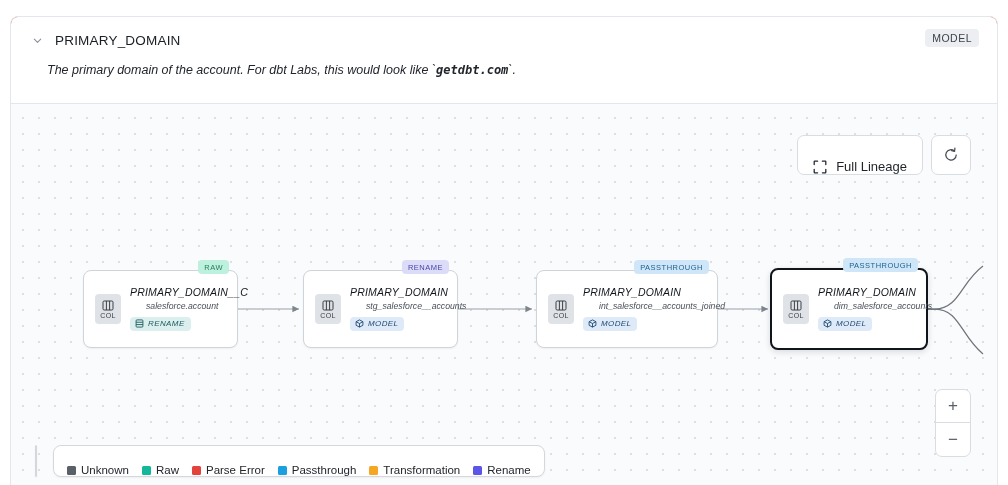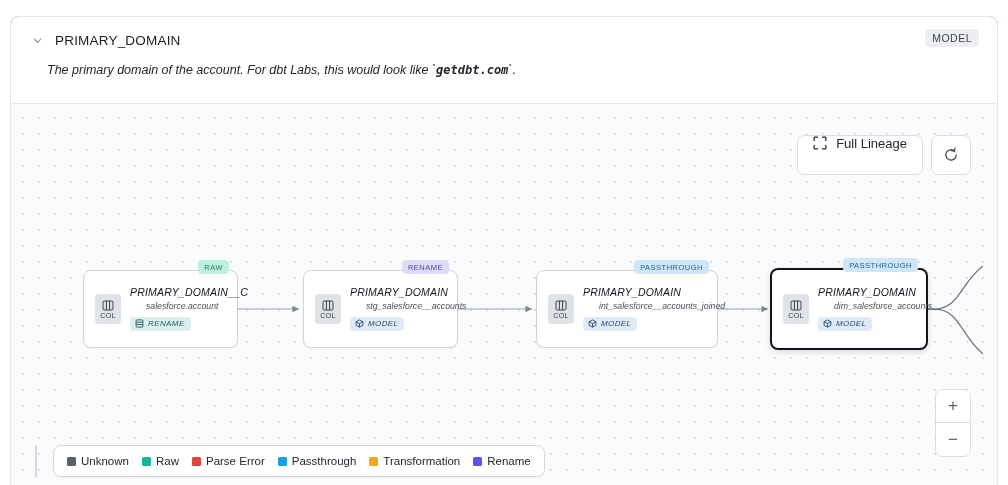--- a/index.html
+++ b/index.html
@@ -74,21 +74,21 @@
     background-size: 16px 16px;
     background-position: 4px 6px;
     overflow: hidden;
   }
   
   .tool-top {
     position: absolute; right: 26px; top: 31px;
     display: flex; gap: 8px; align-items: center;
   }
   .btn-full {
-    display: flex; align-items: flex-start; gap: 9px;
+    display: flex; align-items: flex-end; gap: 9px;
     height: 40px; padding: 0 15px;
     background: #fff; border: 1px solid #d9dde2; border-radius: 7px;
     font-size: 13px; color: #1f242a; cursor: pointer;
   }
   .btn-icon {
     width: 40px; height: 40px;
     display: flex; align-items: center; justify-content: center;
     background: #fff; border: 1px solid #d9dde2; border-radius: 7px;
     cursor: pointer;
   }
@@ -168,21 +168,21 @@
     display: flex; align-items: center; gap: 7px;
     background: #14594f; color: #fff;
     padding: 0 12px; font-size: 12.5px; cursor: pointer;
   }
   .evo-btn {
     display: flex; align-items: center; gap: 8px;
     padding: 0 11px 0 10px; font-size: 12.5px; color: #22272d;
     cursor: pointer; background: #fff;
   }
   .legend {
-    display: flex; align-items: center; gap: 13px;
+    display: flex; align-items: flex-end; gap: 13px;
     height: 32px; padding: 0 13px;
     background: #fff; border: 1px solid #d4d8dd; border-radius: 8px;
     box-shadow: 0 1px 2px rgba(16,24,40,.05);
   }
   .lg-item { display: flex; align-items: center; gap: 5px; font-size: 11.5px; color: #22272d; }
   .lg-sw { width: 9px; height: 9px; border-radius: 1.5px; flex: 0 0 auto; }
   svg { overflow: visible; }
 </style>
 </head>
 <body>

